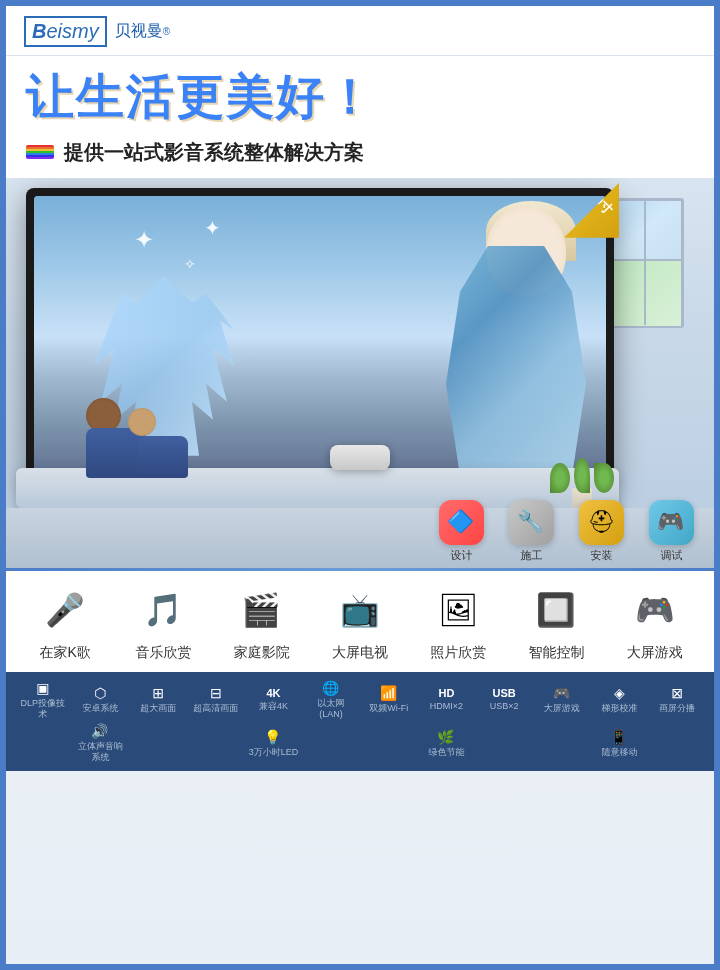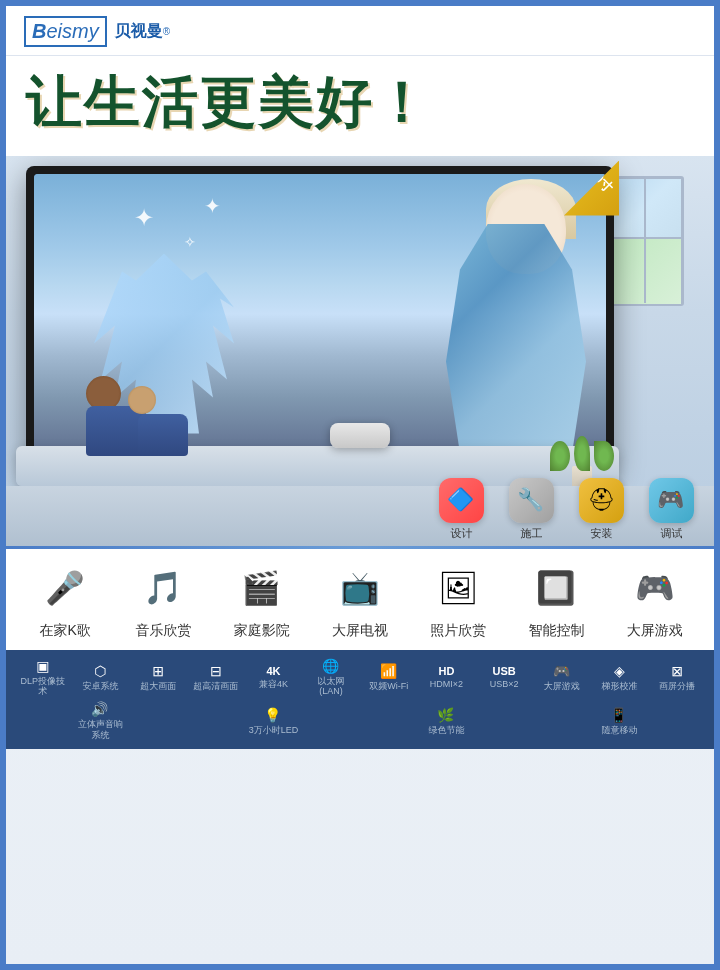--- a/index.html
+++ b/index.html
@@ -48,21 +48,21 @@
     }
     .logo-eismy {
       font-size: 20px;
       font-weight: 400;
       color: #2a6cb8;
       font-style: italic;
     }
     .logo-chinese {
       font-size: 16px;
       color: #1a5ba8;
-      font-weight: bold;
+      font-weight: normal;
       margin-left: 4px;
     }
     .logo-reg {
       font-size: 10px;
       color: #2a6cb8;
       vertical-align: super;
     }
     .brand-right {
       text-align: right;
     }
@@ -86,23 +86,23 @@
     }
     .title-line1 {
       font-size: 52px;
       font-weight: 900;
       color: #e8a020;
       letter-spacing: 2px;
       line-height: 1.1;
       text-shadow: 2px 2px 0px rgba(180,120,0,0.3);
     }
     .title-line2 {
-      font-size: 56px;
+      font-size: 48px;
       font-weight: 900;
-      color: #14532d;
+      color: #3b82f6;
       letter-spacing: 2px;
       line-height: 1.1;
       text-shadow: 2px 2px 0px rgba(180,120,0,0.3);
     }
 
     
     .subtitle-section {
       background: white;
       padding: 10px 20px 8px 20px;
     }
@@ -544,20 +544,24 @@
       <span class="logo-chinese">贝视曼</span>
       <span class="logo-reg">®</span>
     </div>
   </div>
 
   <div class="hero-title">
     <div class="title-line2">让生活更美好！</div>
   </div>
 
   <div class="subtitle-section">
+    <div class="subtitle-main">
+      <div class="rainbow-bar"></div>
+      <span class="subtitle-text">提供一站式影音系统整体解决方案</span>
+    </div>
   </div>
 
   <div class="scene-section">
     <div class="room-bg"></div>
 
     <div class="window">
       <div class="window-pane-top"></div>
       <div class="window-pane-bottom"></div>
       <div class="window-cross-v"></div>
     </div>

